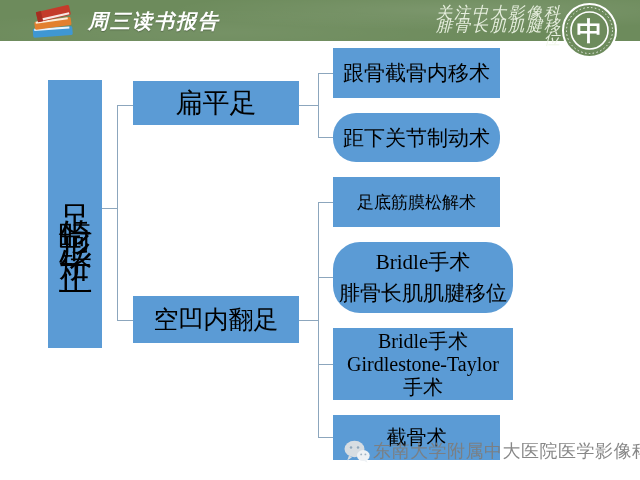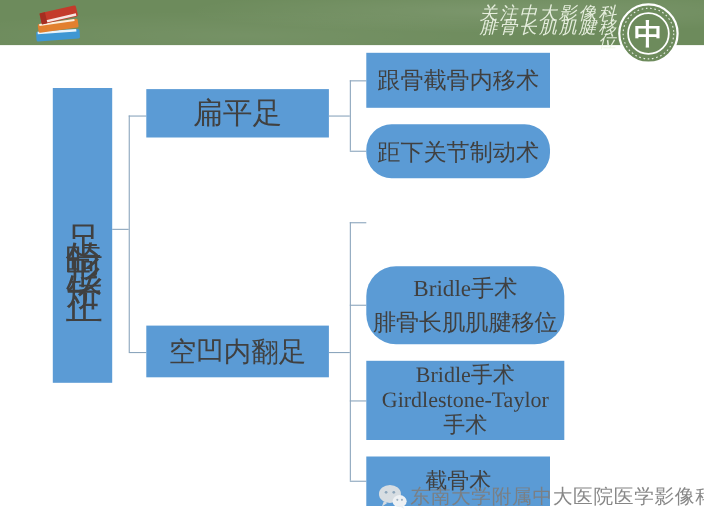--- a/index.html
+++ b/index.html
@@ -27,21 +27,21 @@
     text-shadow:0 1px 1px rgba(0,0,0,0.25);
   }
   .motto{
     position:absolute;left:420px;top:6px;width:142px;text-align:right;
     color:rgba(240,246,232,0.92);font-size:16px;line-height:13px;
     font-style:italic;letter-spacing:2px;
   }
   .logo{position:absolute;left:561px;top:2px;width:57px;height:57px;}
   
   .box{
-    position:absolute;background:var(--box-blue);color:#404040;
+    position:absolute;background:var(--box-blue);color:#000000;
     display:flex;align-items:center;justify-content:center;text-align:center;
   }
   .box .line{display:block;}
   .root{left:48px;top:80px;width:54px;height:268px;}
   .root .vtext{
     writing-mode:vertical-rl;text-orientation:upright;
     font-size:34px;letter-spacing:15px;font-weight:500;
   }
   .b-flat{left:133px;top:81px;width:166px;height:44px;font-size:27px;}
   .b-cavus{left:133px;top:296px;width:166px;height:47px;font-size:25px;}
@@ -89,20 +89,21 @@
           <rect x="6" y="22" width="50" height="11" rx="2" style="fill:#e2802f"></rect>
           <rect x="8" y="22" width="44" height="2.5" style="fill:#fbeede"></rect>
         </g>
         <g transform="rotate(-9 32 16)">
           <rect x="10" y="7" width="46" height="14" rx="2" style="fill:#c43b2b"></rect>
           <rect x="12" y="17" width="42" height="3" style="fill:#f7e7e3"></rect>
           <rect x="10" y="7" width="7" height="14" style="fill:#a52e21"></rect>
         </g>
       </g>
     </svg>
+    <div class="title">周三读书报告</div>
     <div class="motto">
       <div>关注中大影像科</div>
       <div>腓骨长肌肌腱移位</div>
     </div>
   </div>
 
   <div class="logo">
     <svg width="57" height="57" viewBox="0 0 57 57">
       <circle cx="28.5" cy="28.5" r="26.5" style="fill:var(--header-green);stroke:#ffffff;stroke-width:2"></circle>
       <circle cx="28.5" cy="28.5" r="23" style="fill:none;stroke:rgba(255,255,255,0.85);stroke-width:1;stroke-dasharray:1.5 2.4"></circle>
@@ -137,20 +138,23 @@
     <span>空凹内翻足</span>
   </div>
 
   <div class="box r1">
     <span>跟骨截骨内移术</span>
   </div>
   <div class="box r2">
     <span>距下关节制动术</span>
   </div>
 
+  <div class="box r3">
+    <span>足底筋膜松解术</span>
+  </div>
   <div class="box r4">
     <div>
       <span class="line">Bridle手术</span>
       <span class="line">腓骨长肌肌腱移位</span>
     </div>
   </div>
   <div class="box r5">
     <div>
       <span class="line">Bridle手术</span>
       <span class="line">Girdlestone-Taylor</span>

